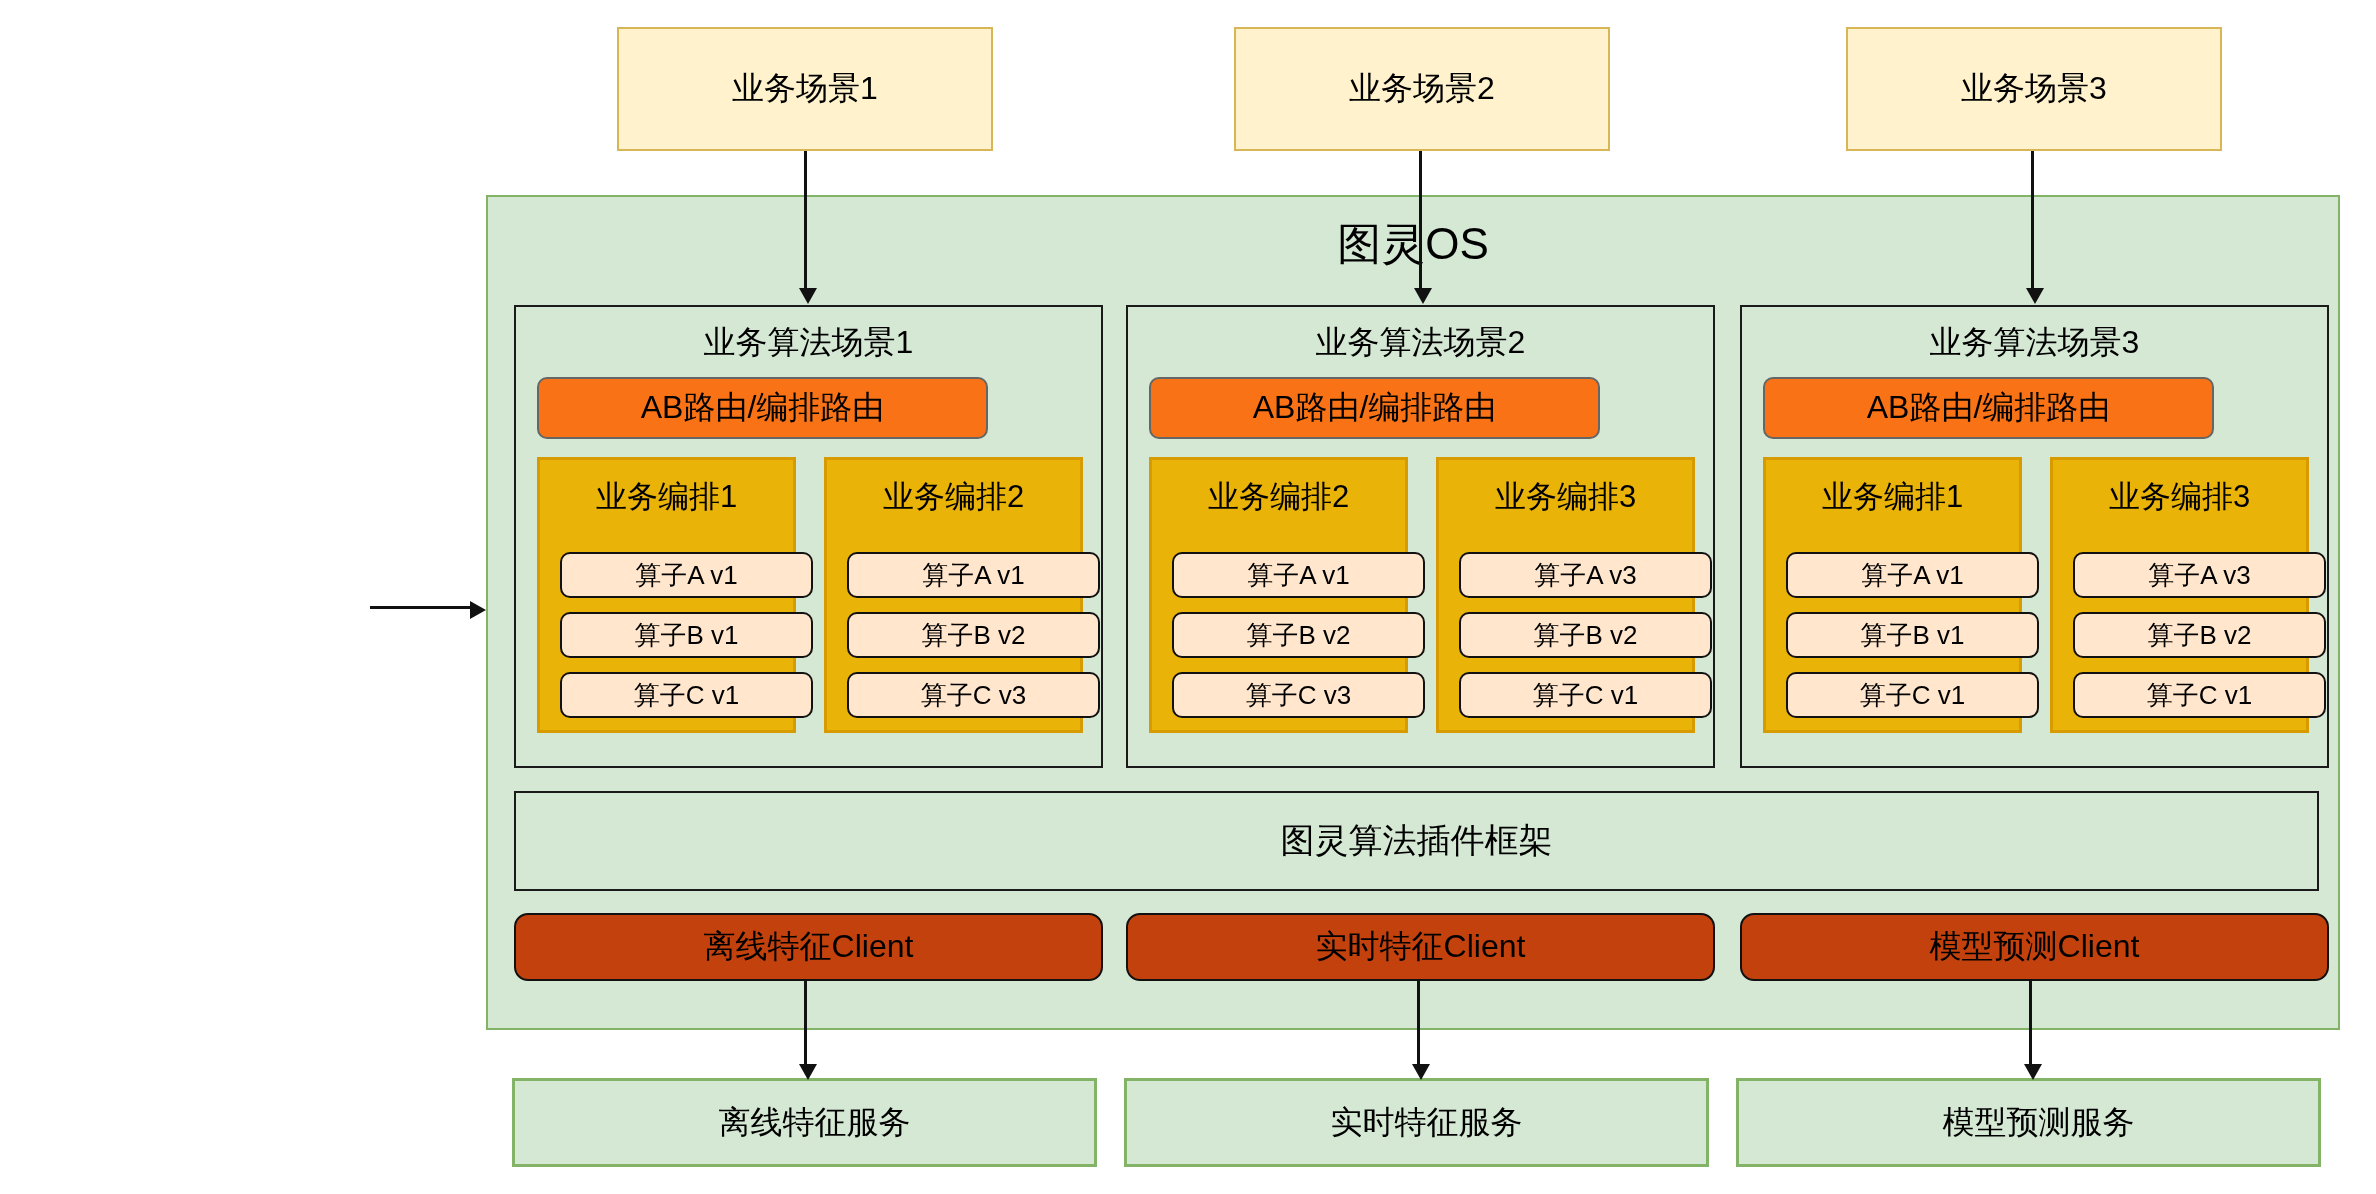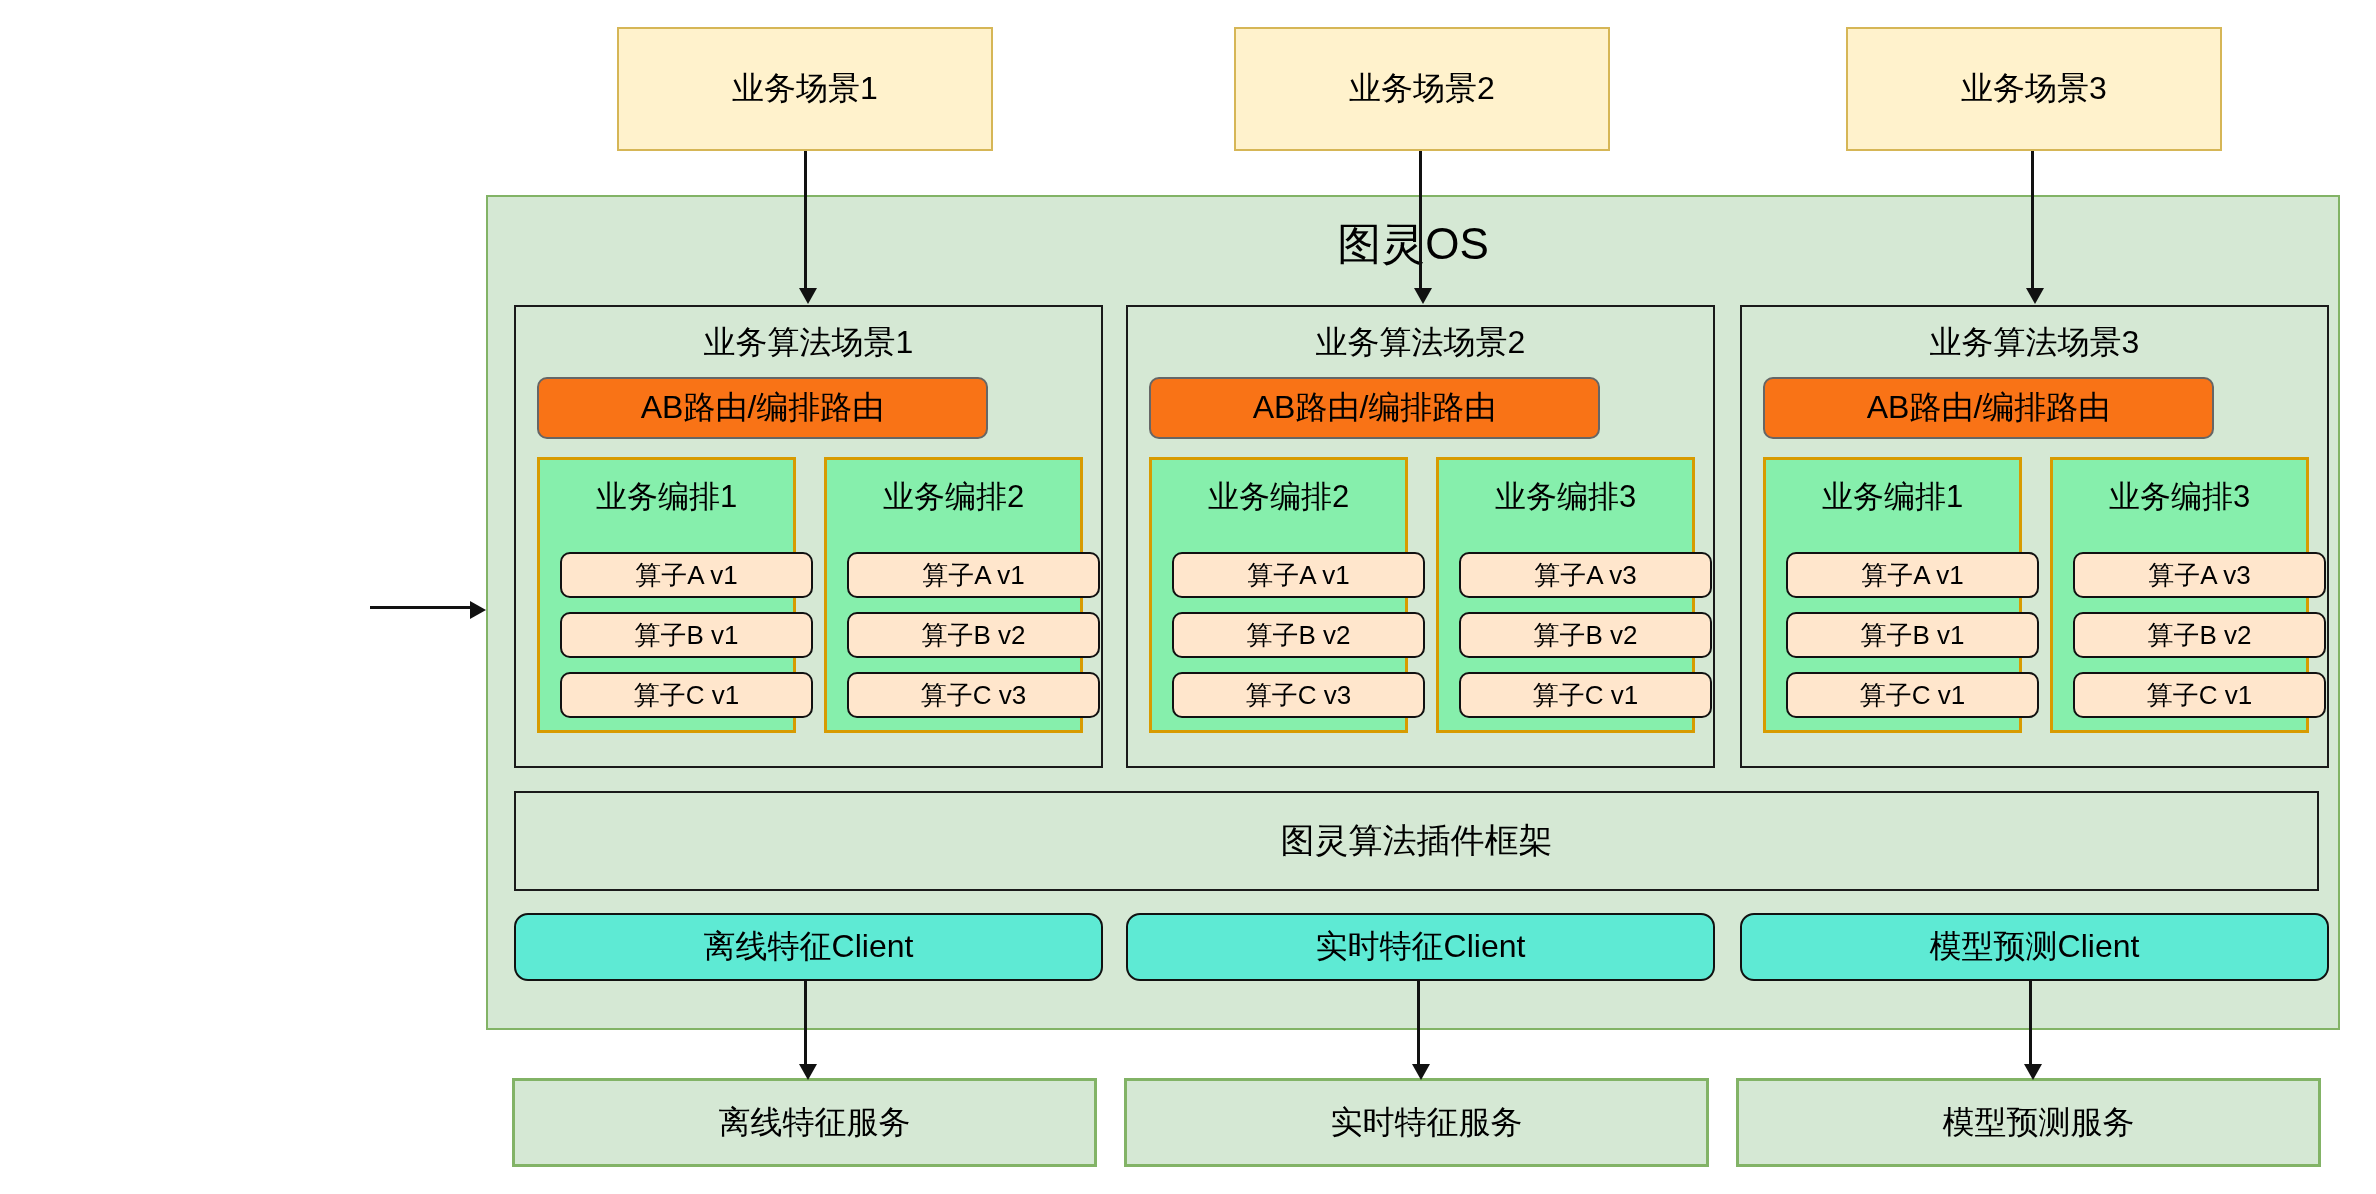--- a/index.html
+++ b/index.html
@@ -12,28 +12,28 @@
   .scene{top:27px;width:376px;height:124px;background:#fff2cc;border:2px solid #d6b656;font-size:32px;}
 
   
   .os{left:486px;top:195px;width:1854px;height:835px;background:#d5e8d4;border:2px solid #82b366;}
   .os-title{top:18px;left:0;width:100%;text-align:center;font-size:44px;z-index:1;}
 
   
   .scenario{top:108px;width:589px;height:463px;background:#d5e8d4;border:2px solid #1a1a1a;z-index:2;}
   .scen-title{top:14px;left:0;width:100%;text-align:center;font-size:32px;}
   .router{left:21px;top:70px;width:451px;height:62px;background:#f97316;border:2px solid #666;border-radius:10px;font-size:32px;}
-  .orch{top:150px;width:259px;height:276px;background:#86efac;border:3px solid #d79b00;}
+  .orch{top:150px;width:259px;height:276px;background:#eab308;border:3px solid #d79b00;}
   .orch-title{top:16px;left:0;width:100%;text-align:center;font-size:31px;}
   .op{left:20px;width:253px;height:46px;background:#ffe6cc;border:2px solid #111;border-radius:10px;font-size:26px;}
   .op1{top:92px;} .op2{top:152px;} .op3{top:212px;}
 
   
   .plugin{left:26px;top:594px;width:1805px;height:100px;background:#d5e8d4;border:2px solid #1a1a1a;font-size:34px;z-index:2;}
-  .client{top:716px;width:589px;height:68px;background:#5eead4;border:2px solid #111;border-radius:14px;font-size:32px;z-index:2;}
+  .client{top:716px;width:589px;height:68px;background:#c2410c;border:2px solid #111;border-radius:14px;font-size:32px;z-index:2;}
 
   
   .service{top:1078px;width:585px;height:89px;background:#d5e8d4;border:3px solid #82b366;font-size:32px;padding-left:20px;}
 
   
   .panel{left:35px;top:241px;width:335px;height:742px;background:#fff;border:3px dashed #111;}
   .panel-title{top:34px;left:0;width:100%;text-align:center;font-size:32px;font-weight:700;}
   .btn{left:48px;width:238px;height:66px;background:#dae8fc;border:2px solid #6c8ebf;border-radius:12px;font-size:28px;}
 
   

